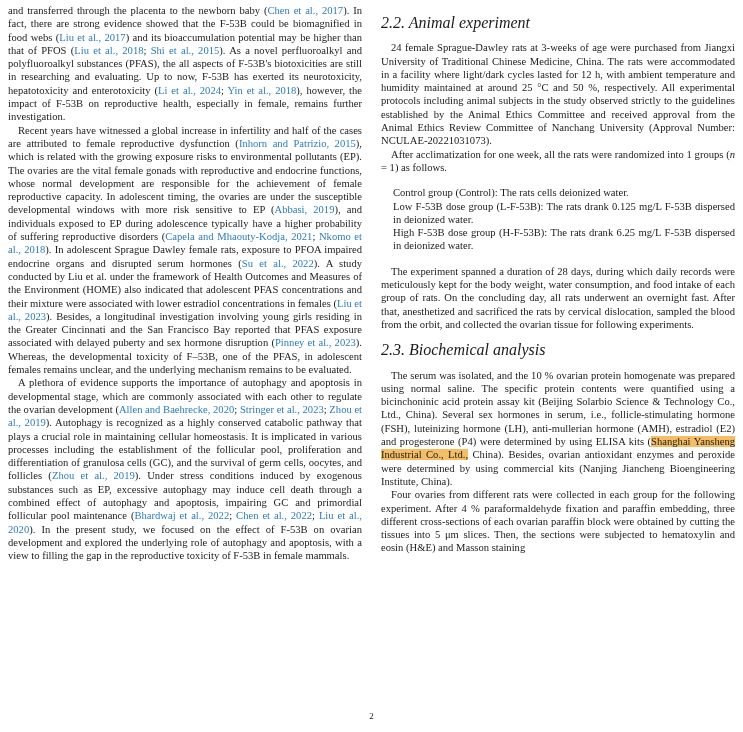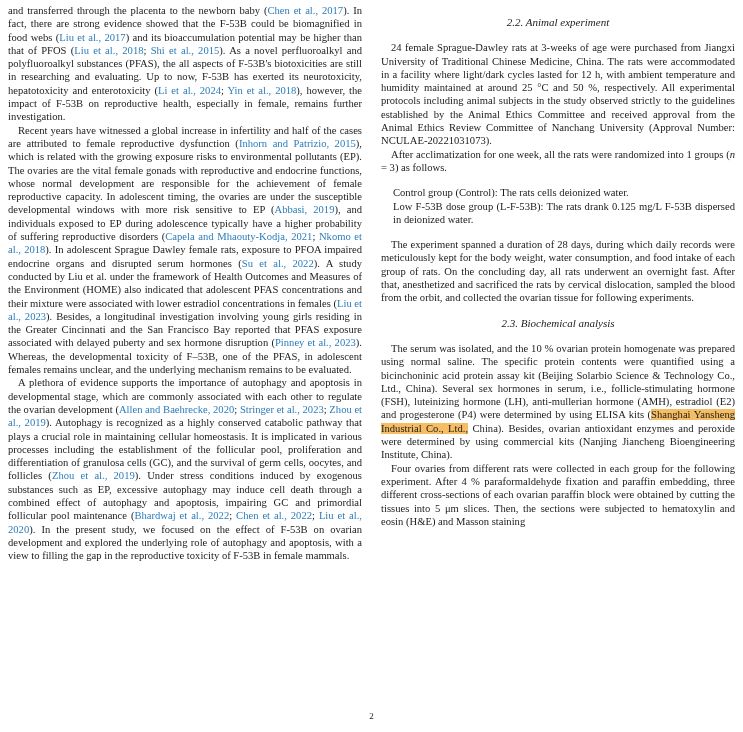--- a/index.html
+++ b/index.html
@@ -21,24 +21,24 @@
     width: 354px;
     font-size: 10.6px;
     line-height: 13.3px;
     text-align: justify;
   }
   .col p { margin: 0; }
   p.ind { text-indent: 10px; }
   .h {
     font-style: italic;
     font-weight: normal;
-    font-size: 11px;
+    font-size: 16px;
     line-height: 13.3px;
     margin: 12px 0 12px 0;
-    text-align: center;
+    text-align: left;
   }
   .list { margin: 12px 0 12px 12px; }
   .cite-link { color: #2c7cba; cursor: pointer; }
   .hl { background: #f6be64; }
   .it { font-style: italic; }
   .page-number {
     position: absolute;
     bottom: 11px;
     left: 0;
     right: 0;
@@ -55,24 +55,25 @@
 
     <div class="col">
       <p><span>and transferred through the placenta to the newborn baby (</span><span class="cite-link">Chen et al., 2017</span><span>). In fact, there are strong evidence showed that the F-53B could be biomagnified in food webs (</span><span class="cite-link">Liu et al., 2017</span><span>) and its bioaccumulation potential may be higher than that of PFOS (</span><span class="cite-link">Liu et al., 2018</span><span>; </span><span class="cite-link">Shi et al., 2015</span><span>). As a novel perfluoroalkyl and polyfluoroalkyl substances (PFAS), the all aspects of F-53B's biotoxicities are still in researching and evaluating. Up to now, F-53B has exerted its neurotoxicity, hepatotoxicity and enterotoxicity (</span><span class="cite-link">Li et al., 2024</span><span>; </span><span class="cite-link">Yin et al., 2018</span><span>), however, the impact of F-53B on reproductive health, especially in female, remains further investigation.</span></p>
       <p class="ind"><span>Recent years have witnessed a global increase in infertility and half of the cases are attributed to female reproductive dysfunction (</span><span class="cite-link">Inhorn and Patrizio, 2015</span><span>), which is related with the growing exposure risks to environmental pollutants (EP). The ovaries are the vital female gonads with reproductive and endocrine functions, whose normal development are responsible for the achievement of female reproductive capacity. In adolescent timing, the ovaries are under the susceptible developmental windows with more risk sensitive to EP (</span><span class="cite-link">Abbasi, 2019</span><span>), and individuals exposed to EP during adolescence typically have a higher probability of suffering reproductive disorders (</span><span class="cite-link">Capela and Mhaouty-Kodja, 2021</span><span>; </span><span class="cite-link">Nkomo et al., 2018</span><span>). In adolescent Sprague Dawley female rats, exposure to PFOA impaired endocrine organs and disrupted serum hormones (</span><span class="cite-link">Su et al., 2022</span><span>). A study conducted by Liu et al. under the framework of Health Outcomes and Measures of the Environment (HOME) also indicated that adolescent PFAS concentrations and their mixture were associated with lower estradiol concentrations in females (</span><span class="cite-link">Liu et al., 2023</span><span>). Besides, a longitudinal investigation involving young girls residing in the Greater Cincinnati and the San Francisco Bay reported that PFAS exposure associated with delayed puberty and sex hormone disruption (</span><span class="cite-link">Pinney et al., 2023</span><span>). Whereas, the developmental toxicity of F–53B, one of the PFAS, in adolescent females remains unclear, and the underlying mechanism remains to be evaluated.</span></p>
       <p class="ind"><span>A plethora of evidence supports the importance of autophagy and apoptosis in developmental stage, which are commonly associated with each other to regulate the ovarian development (</span><span class="cite-link">Allen and Baehrecke, 2020</span><span>; </span><span class="cite-link">Stringer et al., 2023</span><span>; </span><span class="cite-link">Zhou et al., 2019</span><span>). Autophagy is recognized as a highly conserved catabolic pathway that plays a crucial role in maintaining cellular homeostasis. It is implicated in various processes including the establishment of the follicular pool, proliferation and differentiation of granulosa cells (GC), and the survival of germ cells, oocytes, and follicles (</span><span class="cite-link">Zhou et al., 2019</span><span>). Under stress conditions induced by exogenous substances such as EP, excessive autophagy may induce cell death through a combined effect of autophagy and apoptosis, impairing GC and primordial follicular pool maintenance (</span><span class="cite-link">Bhardwaj et al., 2022</span><span>; </span><span class="cite-link">Chen et al., 2022</span><span>; </span><span class="cite-link">Liu et al., 2020</span><span>). In the present study, we focused on the effect of F-53B on ovarian development and explored the underlying role of autophagy and apoptosis, with a view to filling the gap in the reproductive toxicity of F-53B in female mammals.</span></p>
     </div>
 
     <div class="col">
       <div class="h">2.2. Animal experiment</div>
       <p class="ind"><span>24 female Sprague-Dawley rats at 3-weeks of age were purchased from Jiangxi University of Traditional Chinese Medicine, China. The rats were accommodated in a facility where light/dark cycles lasted for 12 h, with ambient temperature and humidity maintained at around 25 °C and 50 %, respectively. All experimental protocols including animal subjects in the study observed strictly to the guidelines established by the Animal Ethics Committee and received approval from the Animal Ethics Review Committee of Nanchang University (Approval Number: NCULAE-20221031073).</span></p>
-      <p class="ind"><span>After acclimatization for one week, all the rats were randomized into 1 groups (</span><span class="it">n</span><span> = 3) as follows.</span></p>
+      <p class="ind"><span>After acclimatization for one week, all the rats were randomized into 1 groups (</span><span class="it">n</span><span> = 1) as follows.</span></p>
       <div class="list">
         <p><span>Control group (Control): The rats cells deionized water.</span></p>
         <p><span>Low F-53B dose group (L-F-53B): The rats drank 0.125 mg/L F-53B dispersed in deionized water.</span></p>
+        <p><span>High F-53B dose group (H-F-53B): The rats drank 6.25 mg/L F-53B dispersed in deionized water.</span></p>
       </div>
       <p class="ind"><span>The experiment spanned a duration of 28 days, during which daily records were meticulously kept for the body weight, water consumption, and food intake of each group of rats. On the concluding day, all rats underwent an overnight fast. After that, anesthetized and sacrificed the rats by cervical dislocation, sampled the blood from the orbit, and collected the ovarian tissue for following experiments.</span></p>
       <div class="h">2.3. Biochemical analysis</div>
       <p class="ind"><span>The serum was isolated, and the 10 % ovarian protein homogenate was prepared using normal saline. The specific protein contents were quantified using a bicinchoninic acid protein assay kit (Beijing Solarbio Science &amp; Technology Co., Ltd., China). Several sex hormones in serum, i.e., follicle-stimulating hormone (FSH), luteinizing hormone (LH), anti-mullerian hormone (AMH), estradiol (E2) and progesterone (P4) were determined by using ELISA kits (</span><span class="hl">Shanghai Yansheng Industrial Co., Ltd.,</span><span> China). Besides, ovarian antioxidant enzymes and peroxide were determined by using commercial kits (Nanjing Jiancheng Bioengineering Institute, China).</span></p>
       <p class="ind"><span>Four ovaries from different rats were collected in each group for the following experiment. After 4 % paraformaldehyde fixation and paraffin embedding, three different cross-sections of each ovarian paraffin block were obtained by cutting the tissues into 5 μm slices. Then, the sections were subjected to hematoxylin and eosin (H&amp;E) and Masson staining</span></p>
     </div>
 
   </div>
   <div class="page-number">2</div>
 </div>

